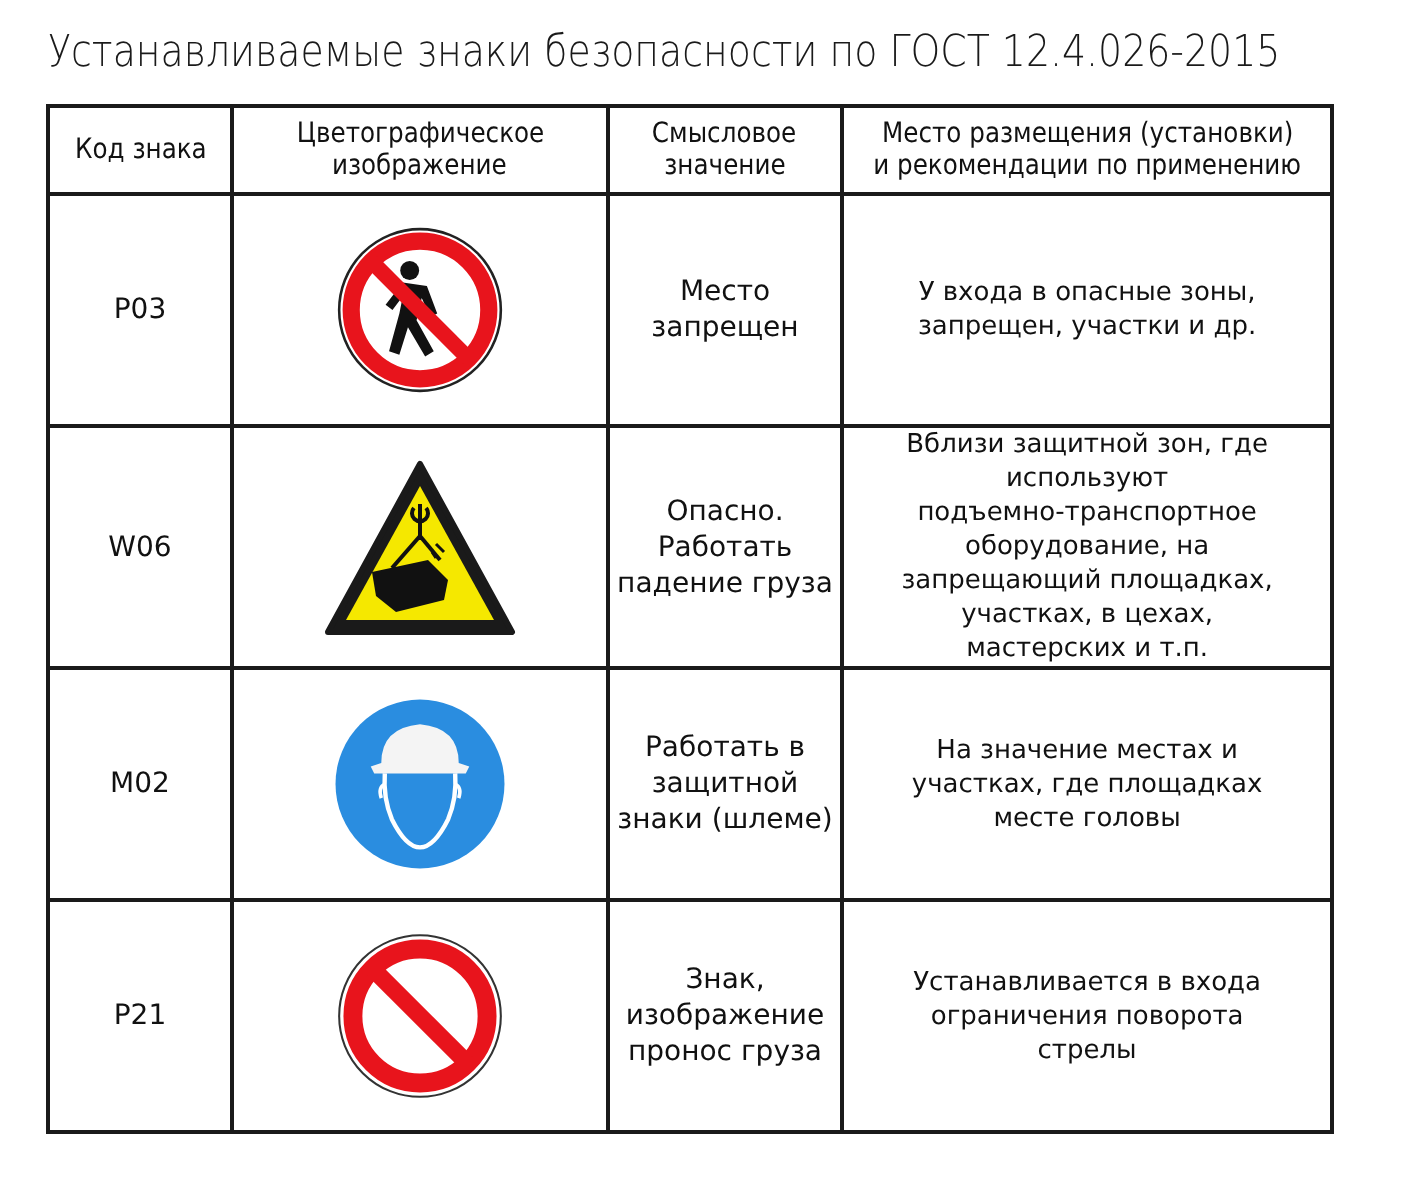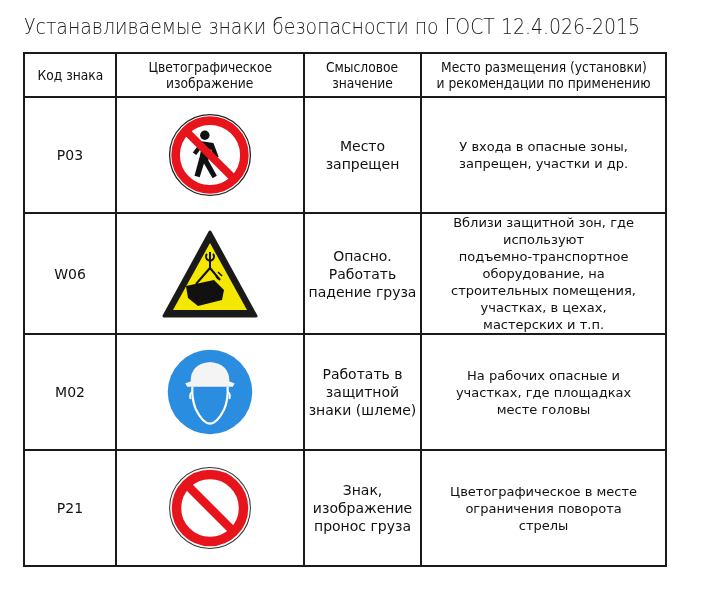--- a/index.html
+++ b/index.html
@@ -93,21 +93,21 @@
       <td>
         <span>Опасно.</span><br>
         <span>Работать</span><br>
         <span>падение груза</span>
       </td>
       <td class="place">
         <span>Вблизи защитной зон, где</span><br>
         <span>используют</span><br>
         <span>подъемно-транспортное</span><br>
         <span>оборудование, на</span><br>
-        <span>строительных помещения,</span><br>
+        <span>запрещающий площадках,</span><br>
         <span>участках, в цехах,</span><br>
         <span>мастерских и т.п.</span>
       </td>
     </tr>
 
     <tr>
       <td><span>M02</span></td>
       <td class="sign">
         <svg width="88" height="88" viewBox="0 0 100 100">
           <circle cx="50" cy="50" r="48" fill="#2a8de0"></circle>
@@ -116,40 +116,40 @@
           <path d="M30 50 q-4 2 -2 8" fill="none" stroke="#fff" stroke-width="2"></path>
           <path d="M70 50 q4 2 2 8" fill="none" stroke="#fff" stroke-width="2"></path>
         </svg>
       </td>
       <td>
         <span>Работать в</span><br>
         <span>защитной</span><br>
         <span>знаки (шлеме)</span>
       </td>
       <td class="place">
-        <span>На рабочих опасные и</span><br>
+        <span>На значение местах и</span><br>
         <span>участках, где площадках</span><br>
         <span>месте головы</span>
       </td>
     </tr>
 
     <tr>
       <td><span>P21</span></td>
       <td class="sign">
         <svg width="86" height="86" viewBox="0 0 100 100">
           <circle cx="50" cy="50" r="47" fill="#fff" stroke="#333" stroke-width="1.2"></circle>
           <circle cx="50" cy="50" r="39" fill="none" stroke="#e8141c" stroke-width="11"></circle>
           <line x1="23" y1="23" x2="77" y2="77" stroke="#e8141c" stroke-width="10"></line>
         </svg>
       </td>
       <td>
         <span>Знак,</span><br>
         <span>изображение</span><br>
         <span>пронос груза</span>
       </td>
       <td class="place">
-        <span>Цветографическое в месте</span><br>
+        <span>Устанавливается в входа</span><br>
         <span>ограничения поворота</span><br>
         <span>стрелы</span>
       </td>
     </tr>
   </tbody>
 </table>
 
 </body></html>

